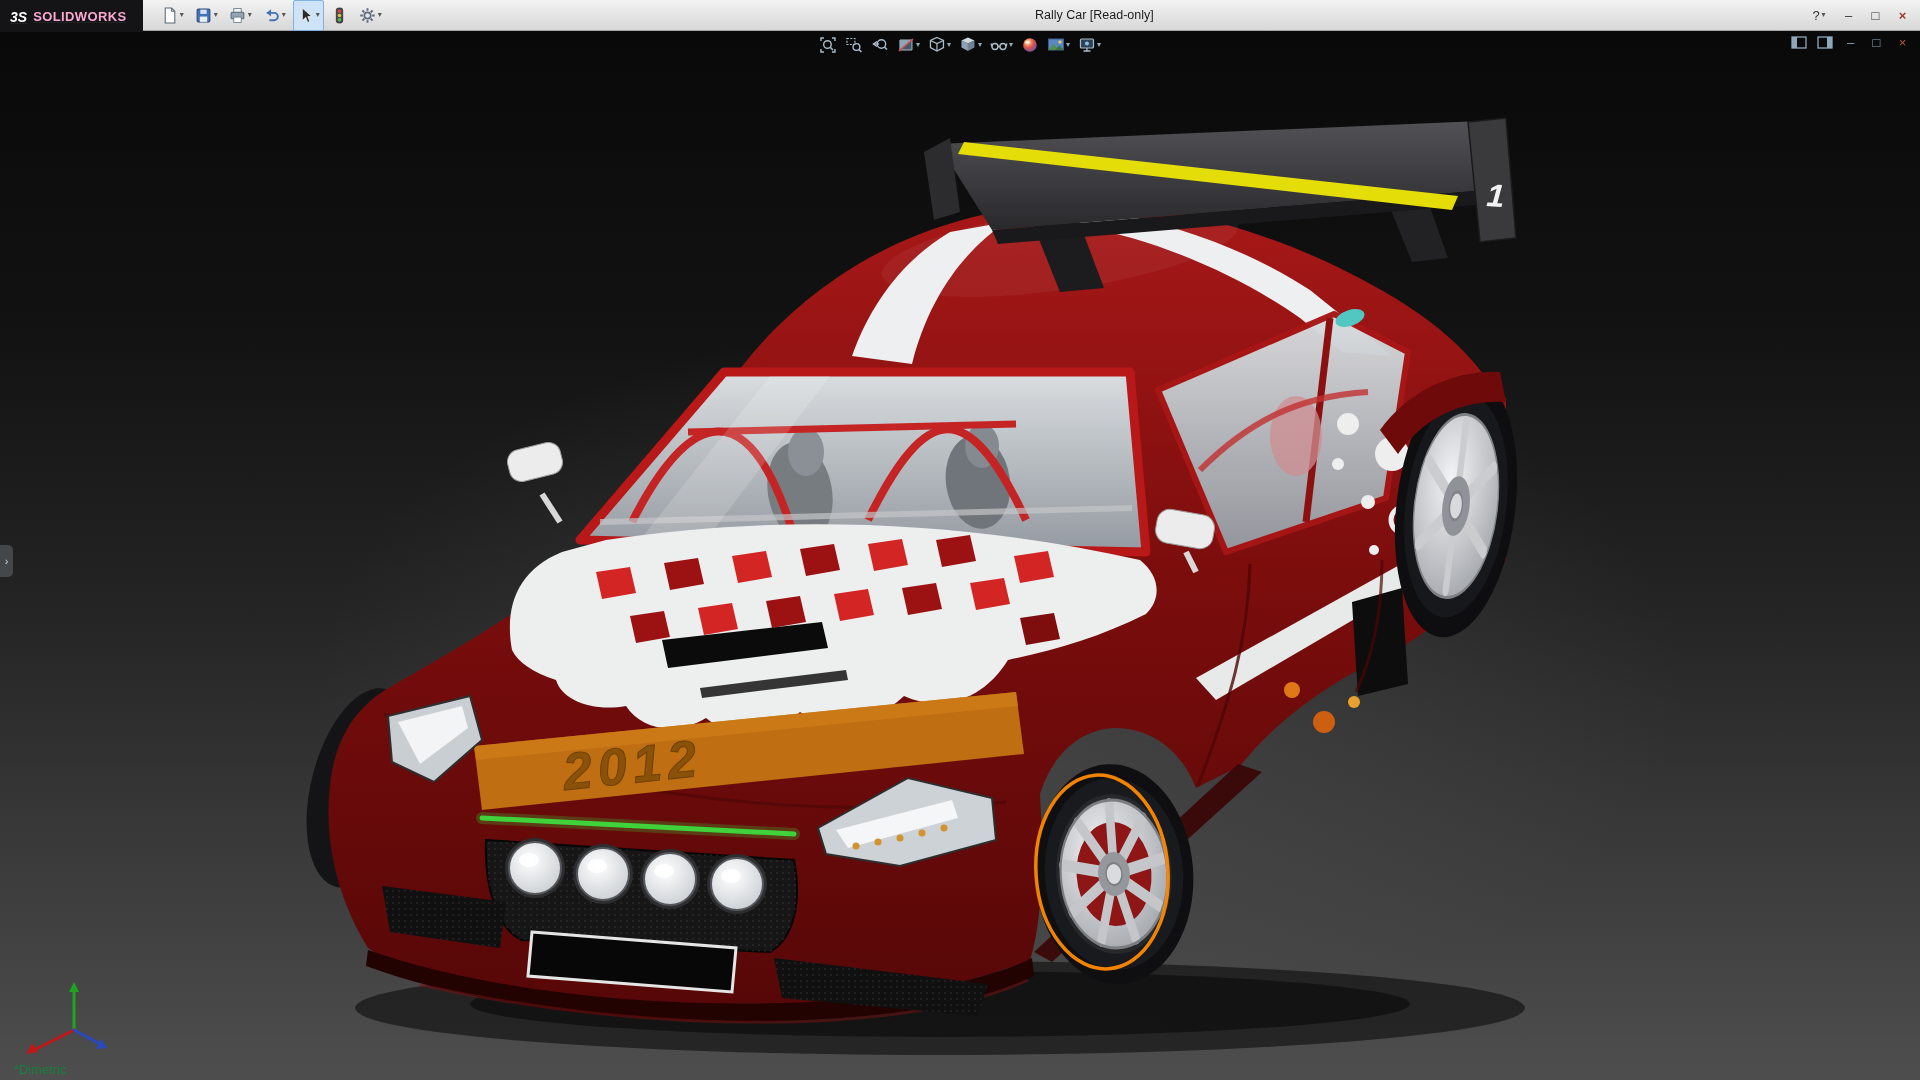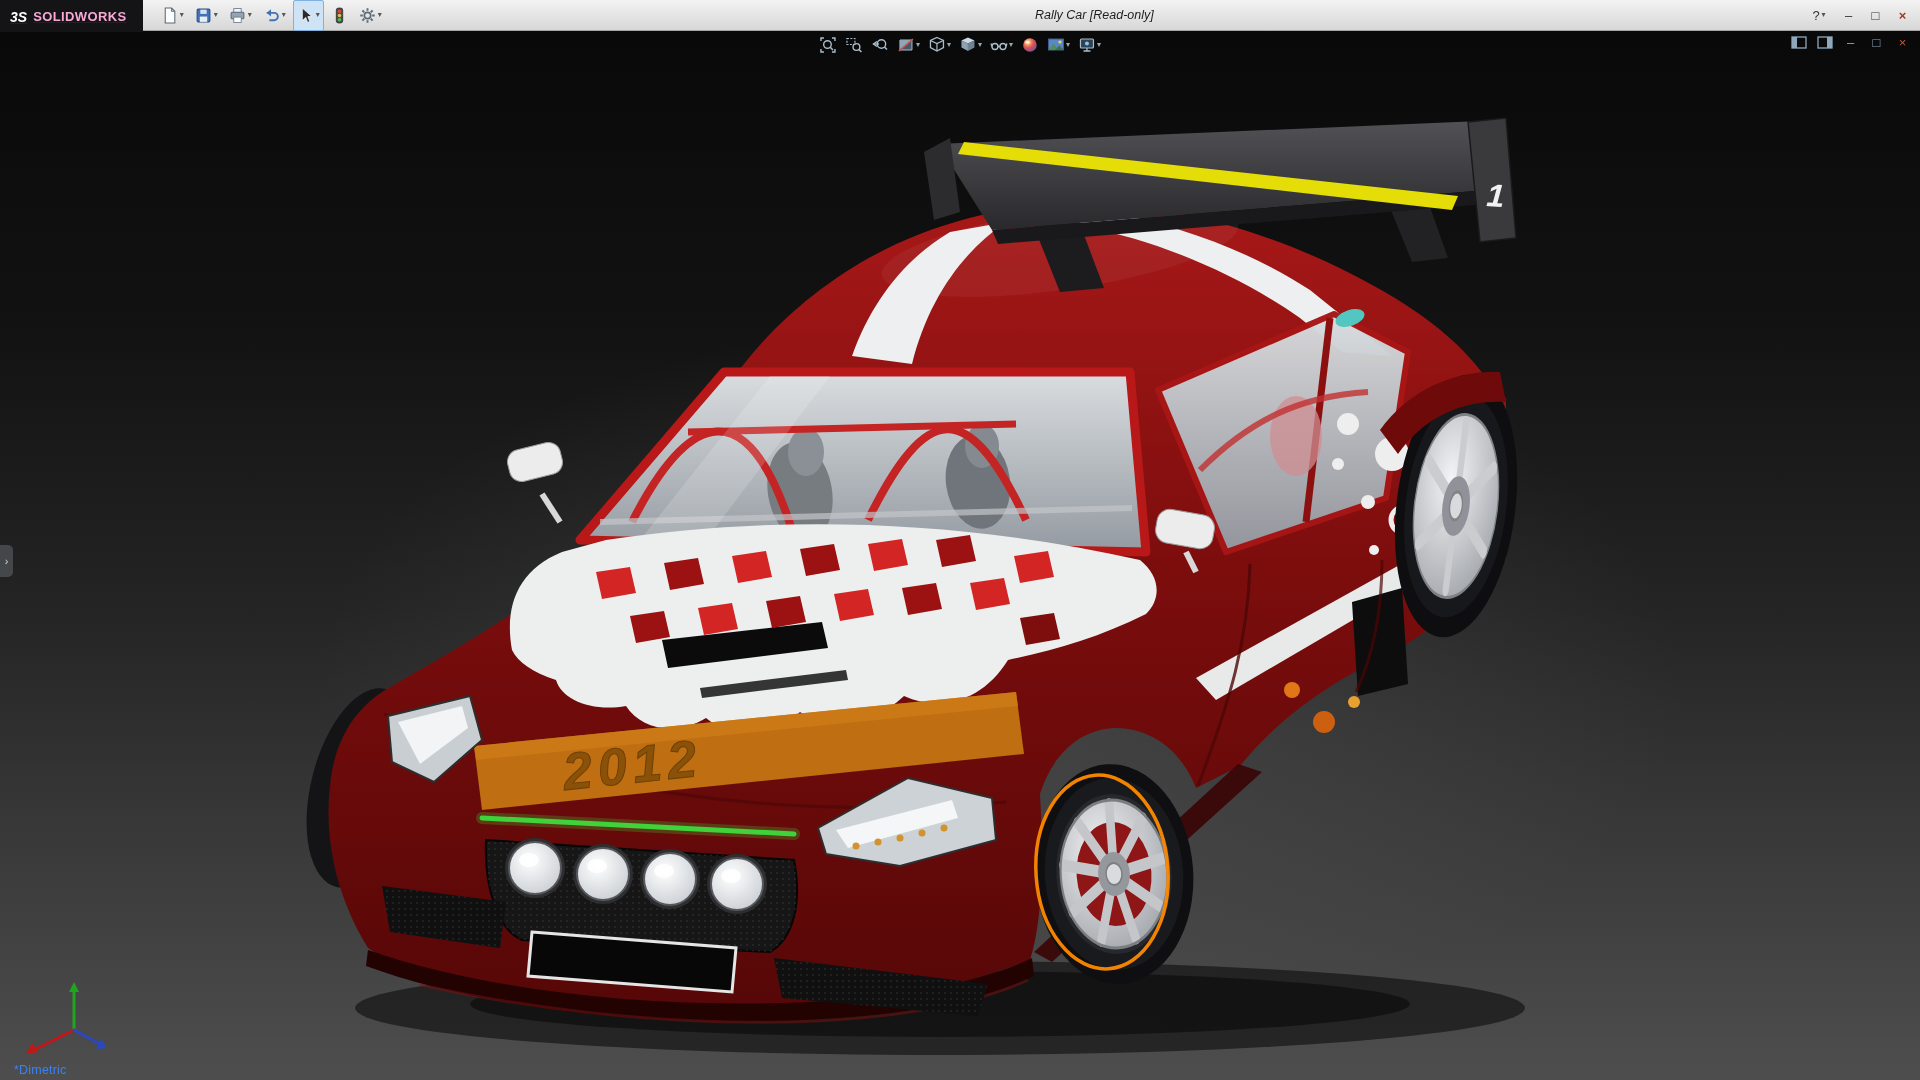--- a/index.html
+++ b/index.html
@@ -24,40 +24,40 @@
     font-size:12px;color:#222;
   }
   .brand{height:100%;background:#141416;display:flex;align-items:center;padding:3px 16px 0 10px;gap:6px;text-decoration:underline;}
   .brand-mark{color:#fff;font-weight:bold;font-style:italic;font-size:14px;}
   .brand-name{color:#f9a8d4;font-weight:bold;font-size:13px;letter-spacing:.4px;}
   .tb-tools{display:flex;align-items:center;margin-left:14px;gap:3px;}
   .tbtn{display:flex;align-items:center;gap:2px;height:25px;padding:2px 3px;background:transparent;
         border:1px solid transparent;border-radius:2px;cursor:default;}
   .tbtn.active{background:#cfe3f7;border-color:#7fb0e0;}
   .dd{font-size:8px;color:#555;line-height:1;}
-  .tb-title{flex:1;text-align:center;font-size:12.5px;color:#1e1e1e;font-style:italic;}
+  .tb-title{flex:1;text-align:center;font-size:12.5px;color:#1e1e1e;}
   .tb-right{display:flex;align-items:center;margin-right:4px;}
   .wbtn{width:27px;height:22px;display:flex;align-items:center;justify-content:center;font-size:13px;color:#333;}
   .wbtn.help{width:32px;gap:2px;}
   .wbtn.close-btn{color:#9c3a28;font-weight:bold;}
   
   .hud{position:absolute;top:34px;left:50%;transform:translateX(-50%);z-index:15;
        display:flex;align-items:center;gap:4px;}
   .hbtn{display:flex;align-items:center;gap:1px;padding:2px 2px;border-radius:3px;}
   .hud .dd{color:#90a8b8;}
   
   .doc-controls{position:absolute;top:33px;right:8px;z-index:15;display:flex;align-items:center;gap:7px;}
   .dbtn{width:19px;height:19px;display:flex;align-items:center;justify-content:center;
         font-size:13px;color:#8fa8bc;}
   .dbtn.doc-close{color:#bb5a42;}
   
   .flyout-tab{position:absolute;left:0;top:545px;width:13px;height:32px;z-index:15;
       background:rgba(195,210,220,.22);border-radius:0 5px 5px 0;
       display:flex;align-items:center;justify-content:center;color:#cdd8de;font-size:11px;}
-  .view-label{position:absolute;left:14px;bottom:3px;z-index:8;font-size:12.5px;color:#3b82f6;letter-spacing:.2px;}
+  .view-label{position:absolute;left:14px;bottom:3px;z-index:8;font-size:12.5px;color:#15803d;letter-spacing:.2px;}
   .triad{position:absolute;left:16px;top:978px;z-index:8;}
   .model-svg{position:absolute;left:0;top:0;width:1920px;height:1080px;z-index:4;}
 </style>
 </head>
 <body>
 
 <div class="viewport-bg"></div>
 
 <svg class="model-svg" viewBox="0 0 1920 1080">
   <defs>

